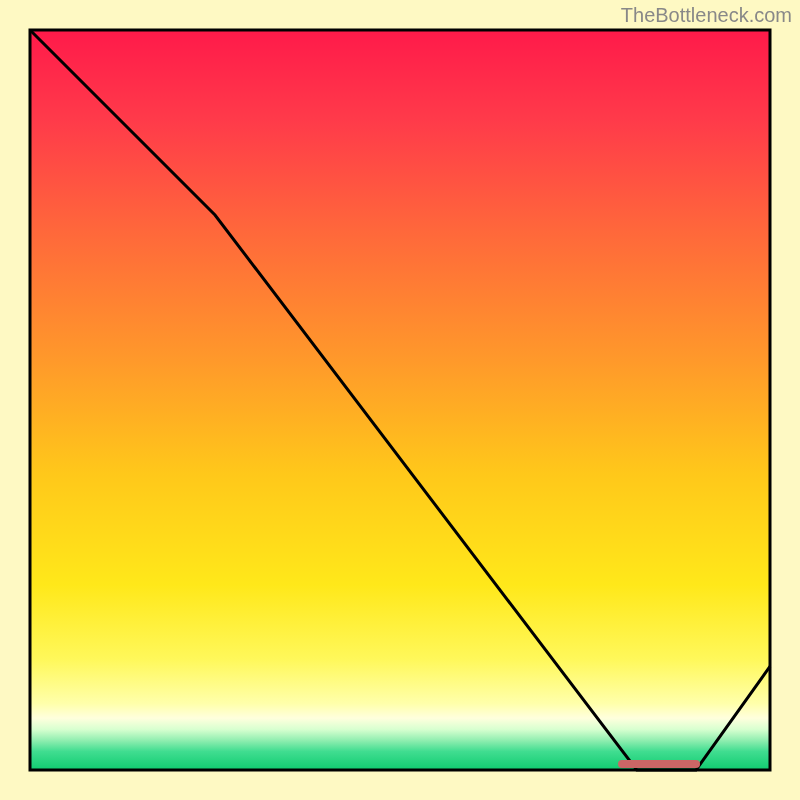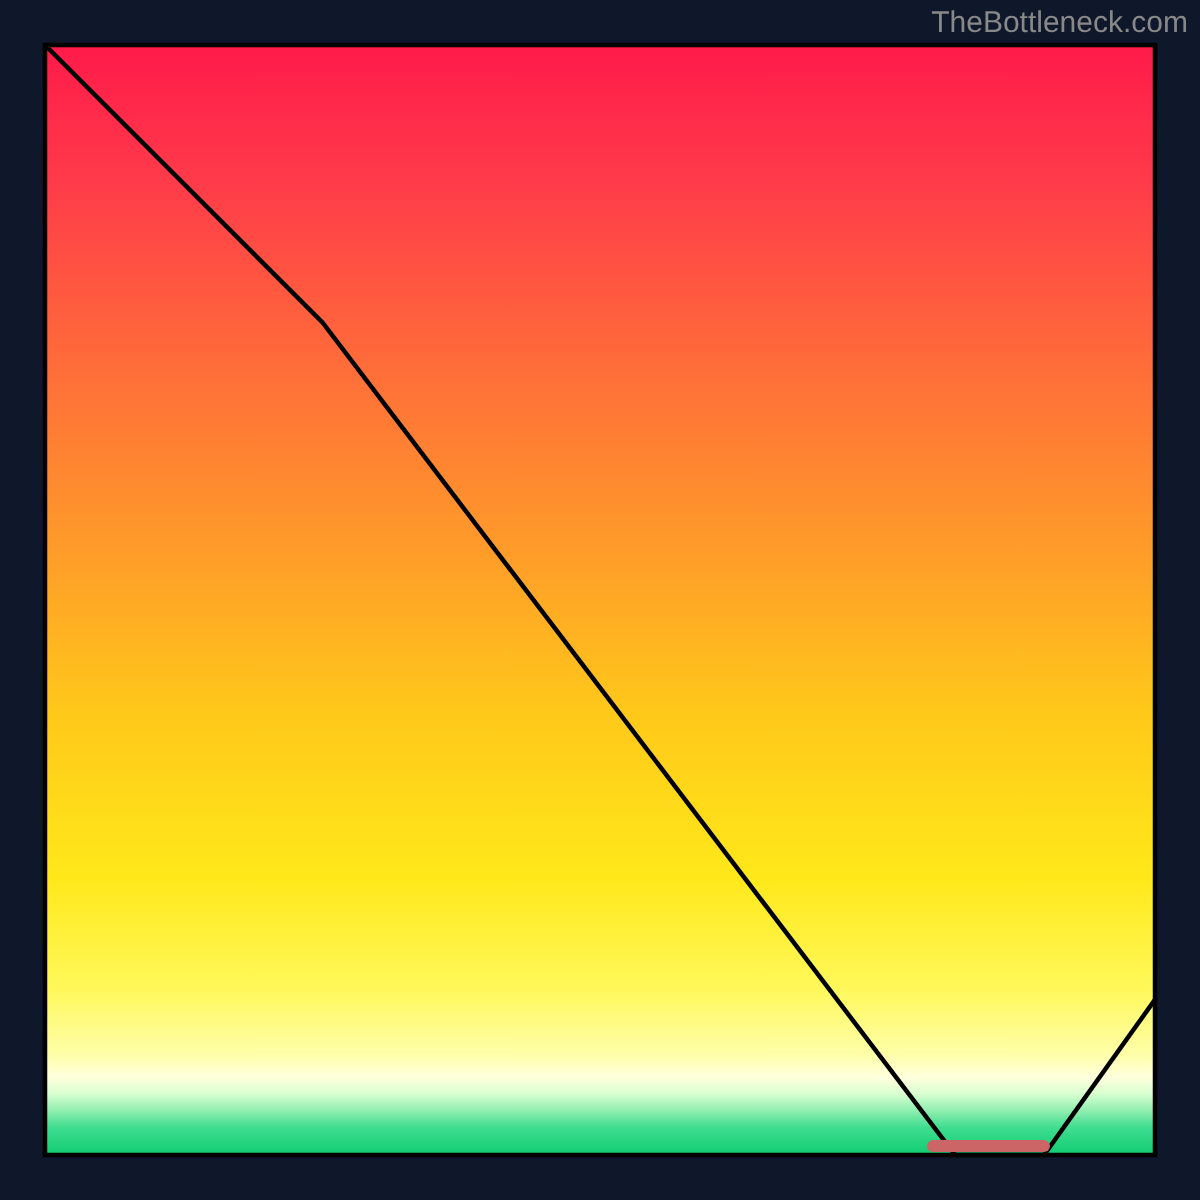--- a/index.html
+++ b/index.html
@@ -7,21 +7,21 @@
     padding: 0;
     width: 800px;
     height: 800px;
     overflow: hidden;
     font-family: Arial, sans-serif;
   }
   .container {
     width: 800px;
     height: 800px;
     position: relative;
-    background: #0f172a;
+    background: #fef9c3;
   }
   .watermark {
     position: absolute;
     top: 4px;
     right: 8px;
     color: #888;
     font-size: 20px;
     z-index: 10;
   }
   svg {

